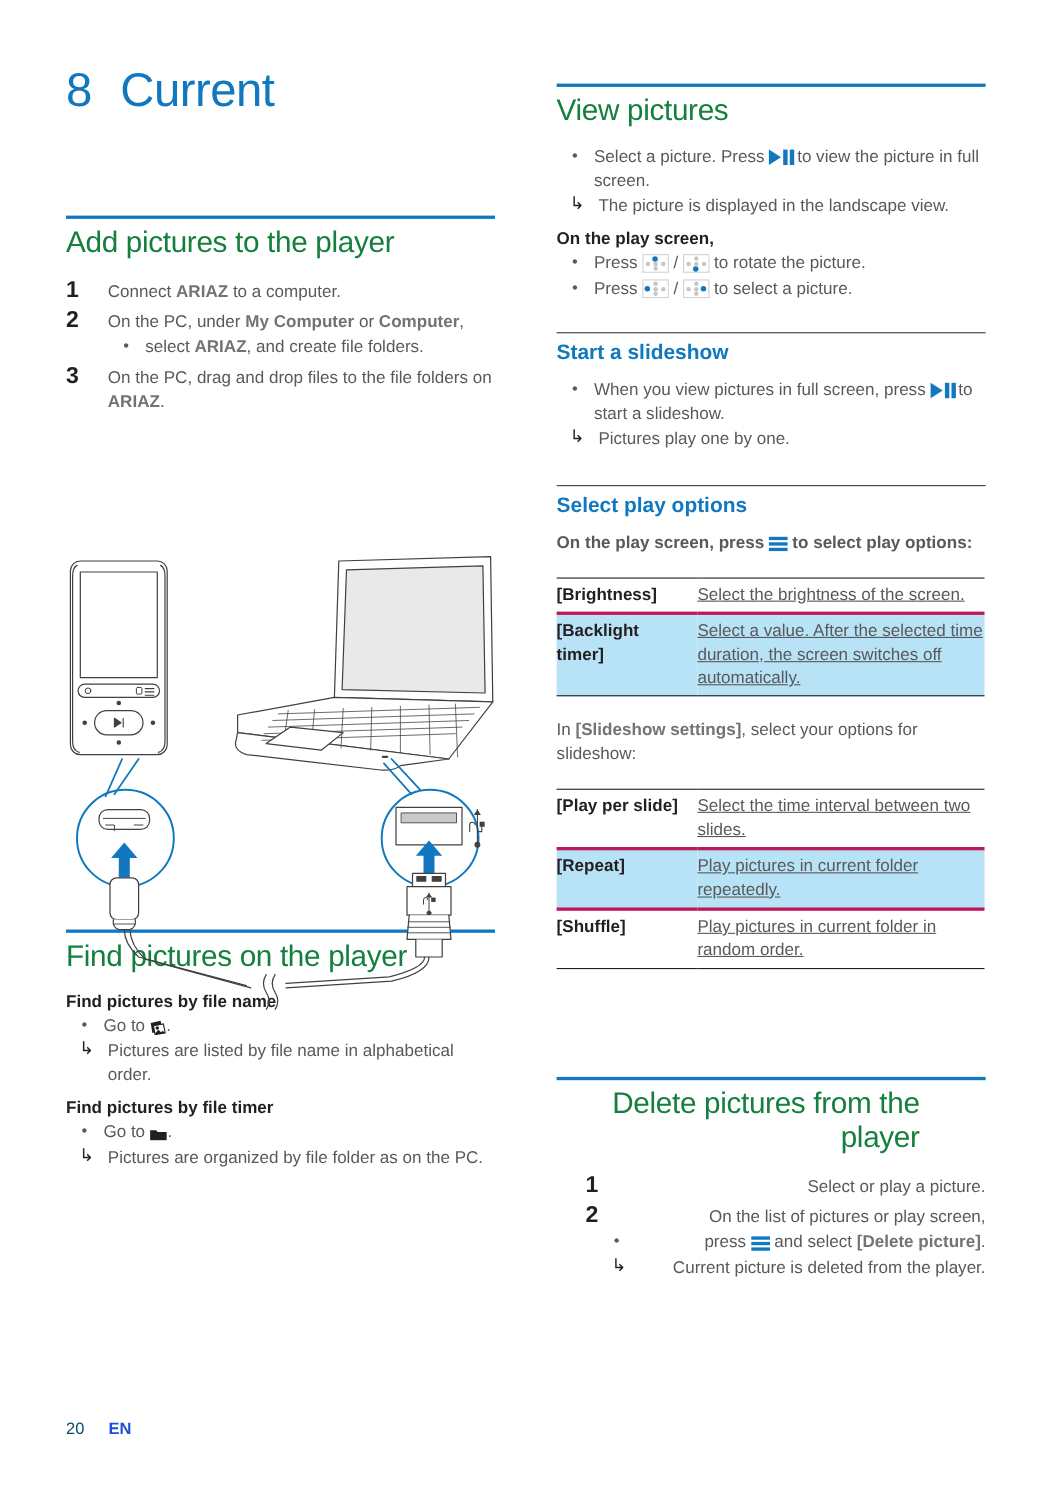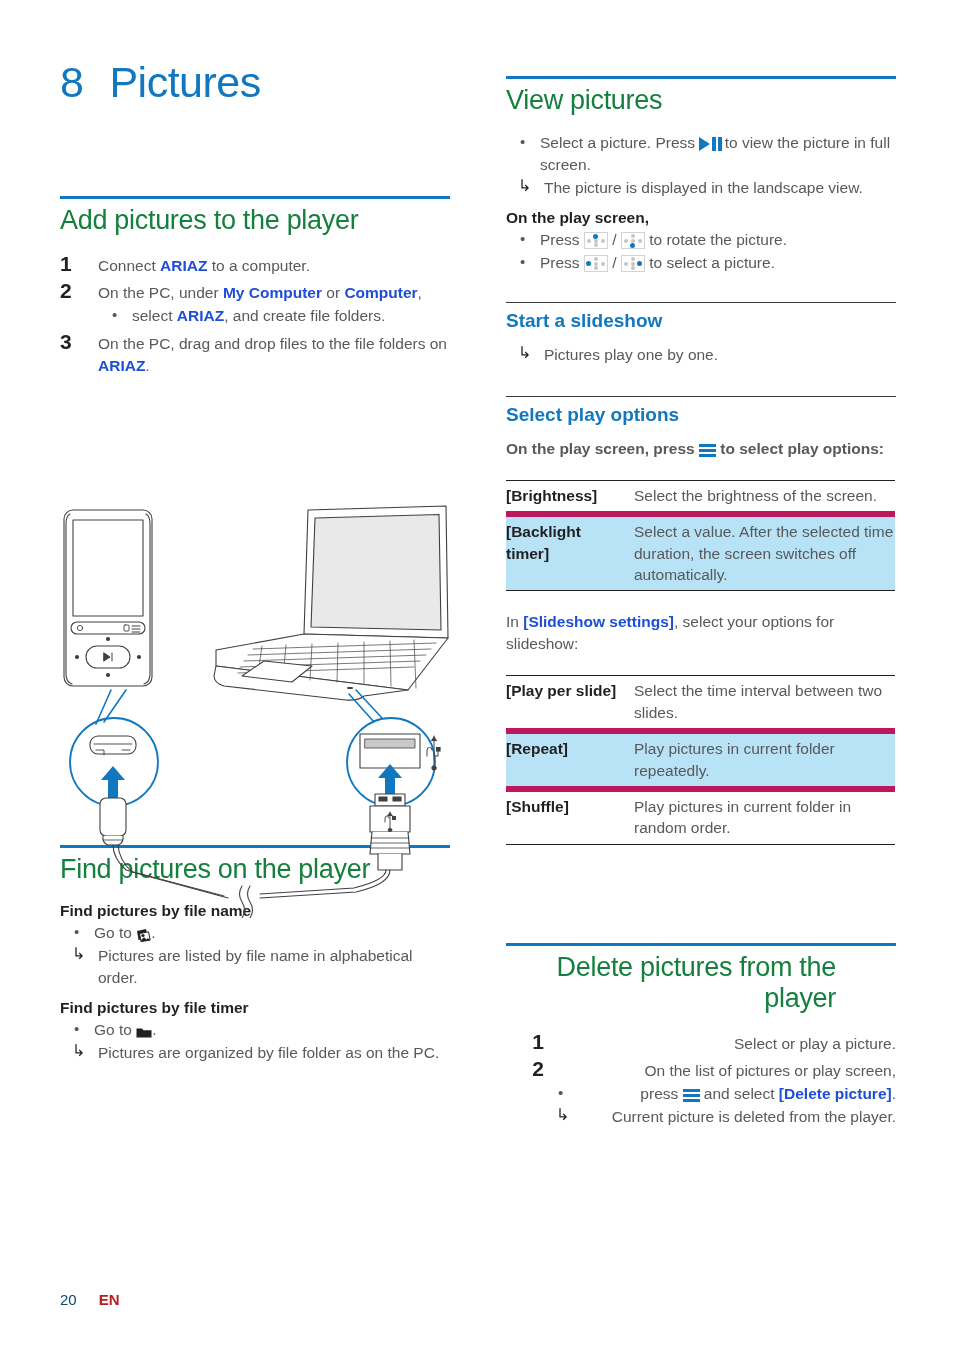--- a/index.html
+++ b/index.html
@@ -33,21 +33,21 @@
     color:#15803d; font-weight:400; font-size:27px;
     margin:0 0 16px 0; line-height:1.16; letter-spacing:-0.3px;
   }
   h2.sub{
     color:#1178bf; font-weight:700; font-size:19px;
     margin:0 0 11px 0; line-height:1.2;
   }
 
   
   .txt{font-size:15.5px; line-height:1.42; color:#58595b;}
-  b, .b{color:#1d4ed8; font-weight:700;}
+  b, .b{color:#737373; font-weight:700;}
   .lead{color:#231f20; font-weight:700; font-size:15.5px; margin:10px 0 2px;}
 
   
   .steps{margin:0; padding:0; list-style:none;}
   .step{display:flex; margin-bottom:2px;}
   .step .sn{
     color:#231f20; font-weight:700; font-size:21px;
     width:38px; flex:0 0 38px; line-height:1.12;
   }
   .step .sbody{flex:1; font-size:15.5px; line-height:1.42; padding-top:3px;}
@@ -117,46 +117,46 @@
 
   
   table.opt{
     border-collapse:collapse; width:389px; margin:0 0 0 0;
     font-size:15.5px;
   }
   table.opt td{
     padding:4px 0 5px 0; vertical-align:top; line-height:1.38;
   }
   table.opt td.k{width:120px; color:#231f20; font-weight:700; padding-right:8px;}
-  table.opt td.v{color:#58595b;}
+  table.opt td.v{color:#58595b;text-decoration:underline;}
   table.opt tr.top td{border-top:1.5px solid #231f20;}
-  table.opt tr.mid td{border-top:6px solid #be185d;}
+  table.opt tr.mid td{border-top:3px solid #be185d;}
   table.opt tr.bot td{border-bottom:1px solid #231f20;}
   table.opt tr.hl td{background:#b8e2f5;}
   table.opt tr.hl td.k{padding-left:0;}
 
   
   .footer{
     position:absolute; left:60px; bottom:42px;
     display:flex; gap:22px; align-items:baseline;
   }
   .footer .pg{font-size:15px;color:#0c4a6e;}
-  .footer .lang{font-size:15px;color:#b91c1c;font-weight:700;}
+  .footer .lang{font-size:15px;color:#1d4ed8;font-weight:700;}
 
   
   .illus{position:absolute; left:56px; top:498px; width:400px; height:420px;}
 </style>
 </head>
 <body>
 
 <div class="page">
 
   <div class="chapter">
     <span class="num">8</span>
-    <span class="name">Pictures</span>
+    <span class="name">Current</span>
   </div>
 
   <div class="col-left">
 
     <div style="margin-top:196px;">
       <div class="rule-h1"></div>
       <h1 class="sect">Add pictures to the player</h1>
 
       <ul class="steps">
         <li class="step">
@@ -318,20 +318,23 @@
       <div class="lead">On the play screen,</div>
       <ul class="bul">
         <li><span>Press </span><span class="ico ico-nav"><i class="u on"></i><i class="d"></i><i class="l"></i><i class="r"></i><i class="c"></i></span><span> / </span><span class="ico ico-nav"><i class="u"></i><i class="d on"></i><i class="l"></i><i class="r"></i><i class="c"></i></span><span> to rotate the picture.</span></li>
         <li><span>Press </span><span class="ico ico-nav"><i class="u"></i><i class="d"></i><i class="l on"></i><i class="r"></i><i class="c"></i></span><span> / </span><span class="ico ico-nav"><i class="u"></i><i class="d"></i><i class="l"></i><i class="r on"></i><i class="c"></i></span><span> to select a picture.</span></li>
       </ul>
     </div>
 
     <div style="margin-top:28px;">
       <div class="rule-h2"></div>
       <h2 class="sub">Start a slideshow</h2>
+      <ul class="bul">
+        <li><span>When you view pictures in full screen, press </span><span class="ico ico-playpause"><span class="tri"></span><span class="b1"></span><span class="b2"></span></span><span> to start a slideshow.</span></li>
+      </ul>
       <ul class="arrow ind">
         <li>Pictures play one by one.</li>
       </ul>
     </div>
 
     <div style="margin-top:30px;">
       <div class="rule-h2"></div>
       <h2 class="sub">Select play options</h2>
 
       <p class="txt" style="margin:0 0 20px 0;font-weight:bold;"><span>On the play screen, press </span><span class="ico ico-menu"><i></i><i></i><i></i></span><span> to select play options:</span></p>

